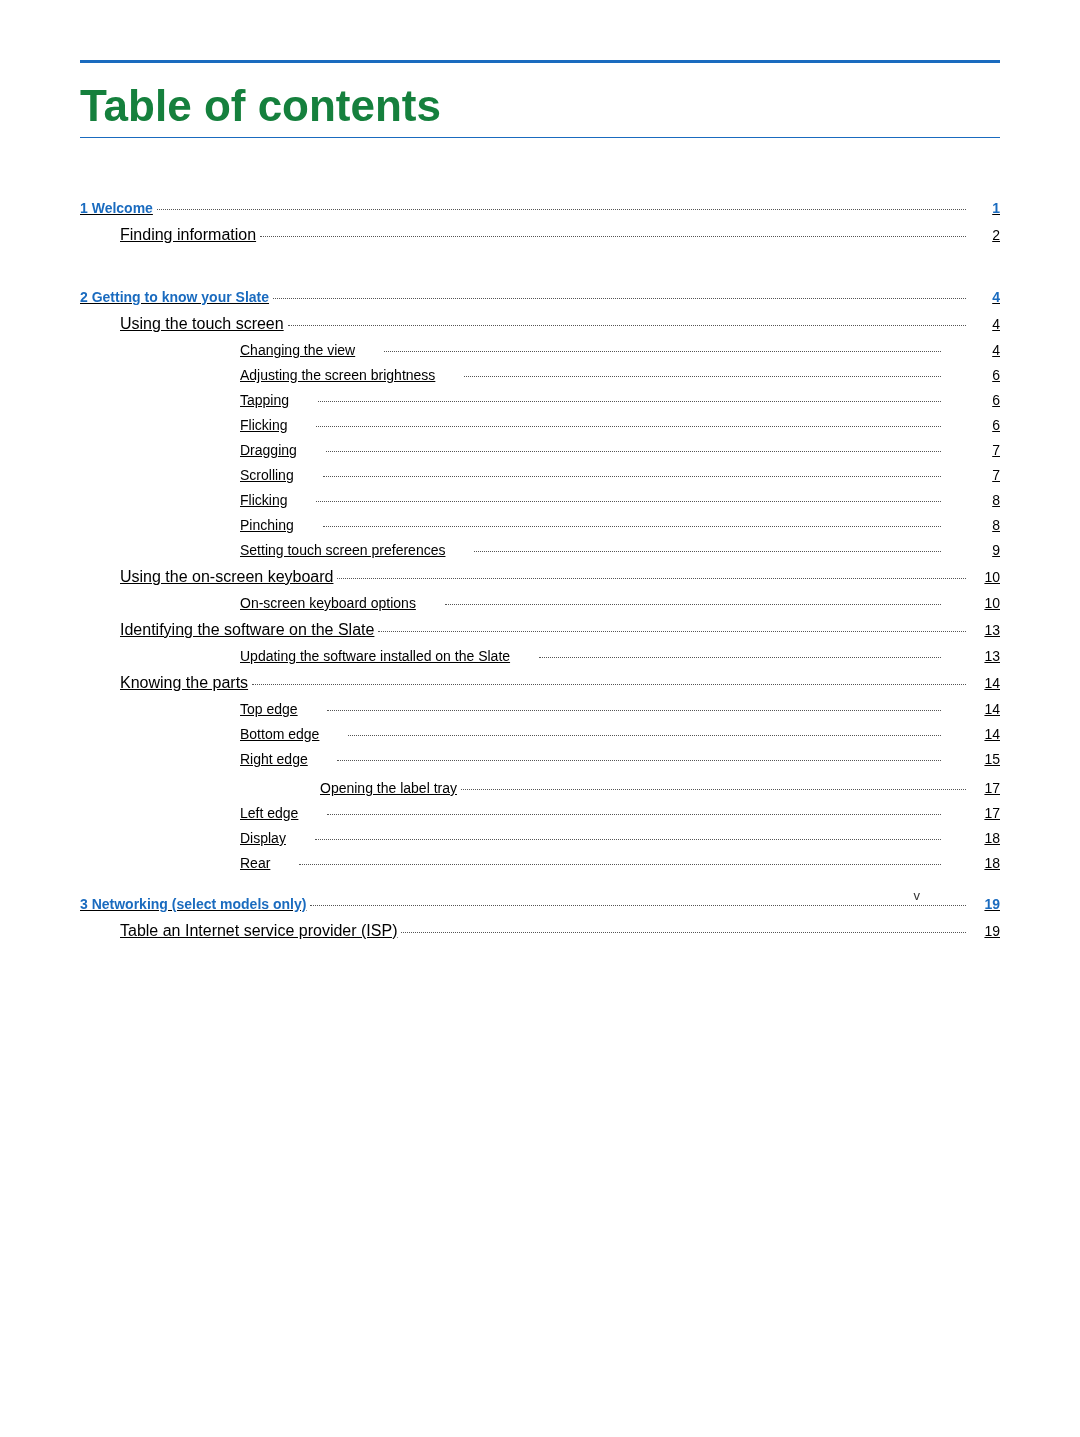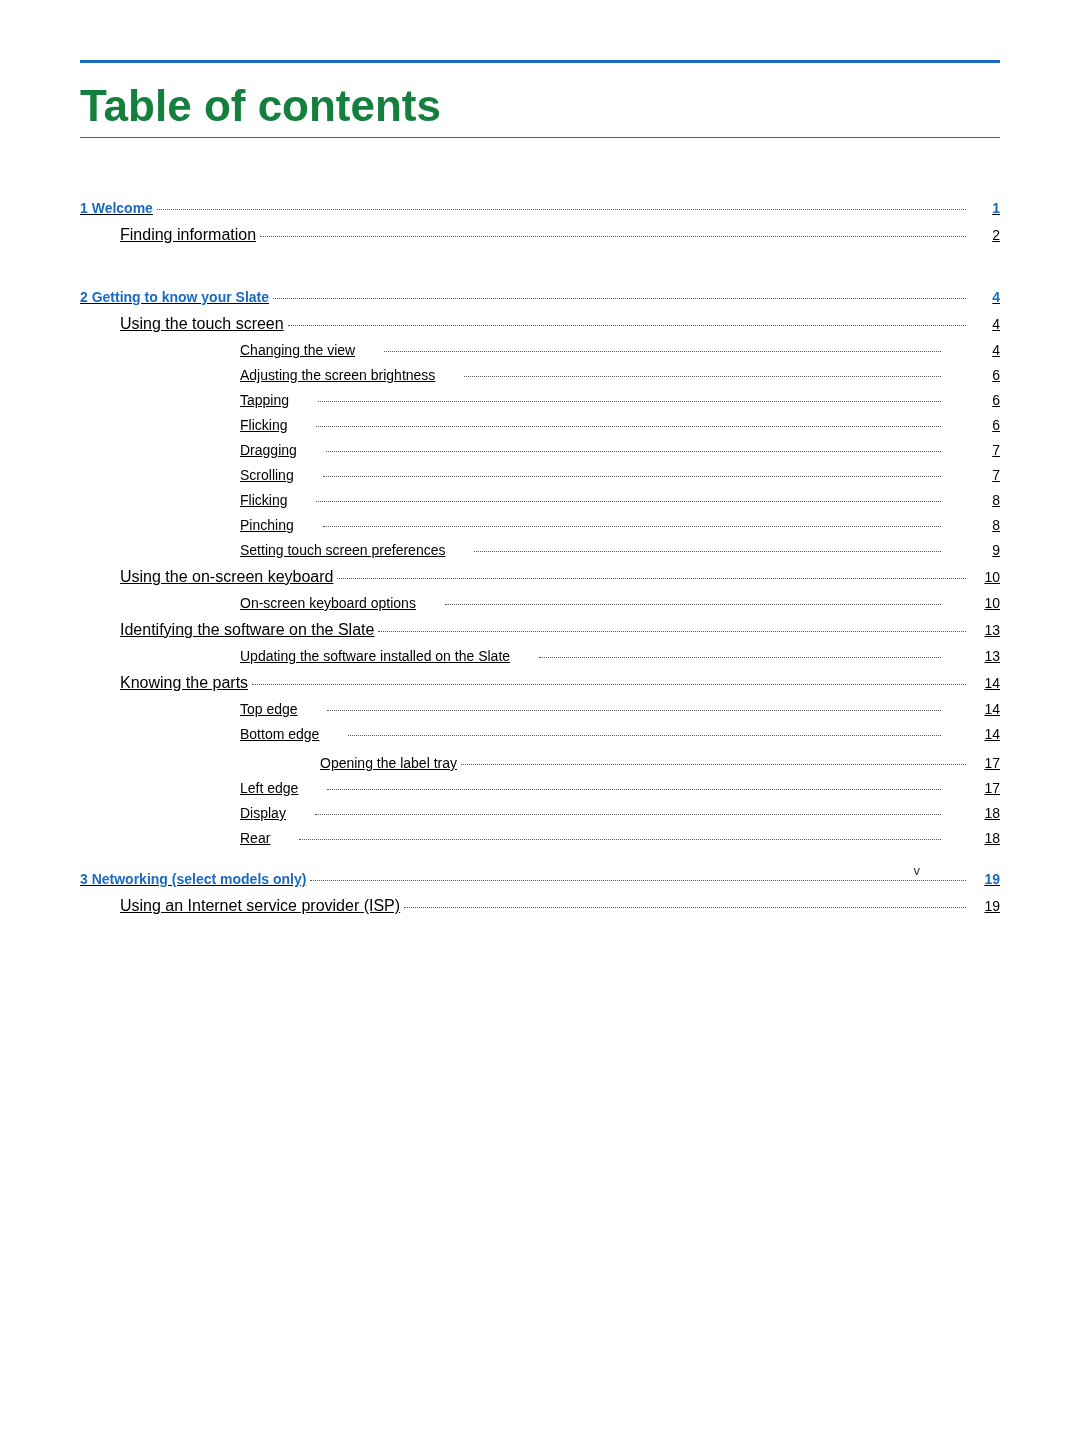--- a/index.html
+++ b/index.html
@@ -219,20 +219,25 @@
         <div class="toc-entry level-2">
           <span class="toc-entry-text">Top edge</span>
           <span class="toc-dots"></span>
           <span class="toc-page">14</span>
         </div>
         <div class="toc-entry level-2">
           <span class="toc-entry-text">Bottom edge</span>
           <span class="toc-dots"></span>
           <span class="toc-page">14</span>
         </div>
+        <div class="toc-entry level-2">
+          <span class="toc-entry-text">Right edge</span>
+          <span class="toc-dots"></span>
+          <span class="toc-page">15</span>
+        </div>
         <div class="toc-entry level-3" style="padding-left: 240px; margin-top: 8px;">
           <span class="toc-entry-text">Opening the label tray</span>
           <span class="toc-dots"></span>
           <span class="toc-page">17</span>
         </div>
         <div class="toc-entry level-2">
           <span class="toc-entry-text">Left edge</span>
           <span class="toc-dots"></span>
           <span class="toc-page">17</span>
         </div>
@@ -247,21 +252,21 @@
           <span class="toc-page">18</span>
         </div>
       </div>
       <div class="toc-section chapter-gap">
         <div class="toc-entry level-chapter">
           <span class="toc-entry-text">3  Networking (select models only)</span>
           <span class="toc-dots"></span>
           <span class="toc-page">19</span>
         </div>
         <div class="toc-entry level-1">
-          <span class="toc-entry-text">Using an Internet service provider (ISP)</span>
+          <span class="toc-entry-text">Table an Internet service provider (ISP)</span>
           <span class="toc-dots"></span>
           <span class="toc-page">19</span>
         </div>
       </div>
     </div>
 
   <div class="page-number-footer">v</div>
 </div>
 
 </body></html>

